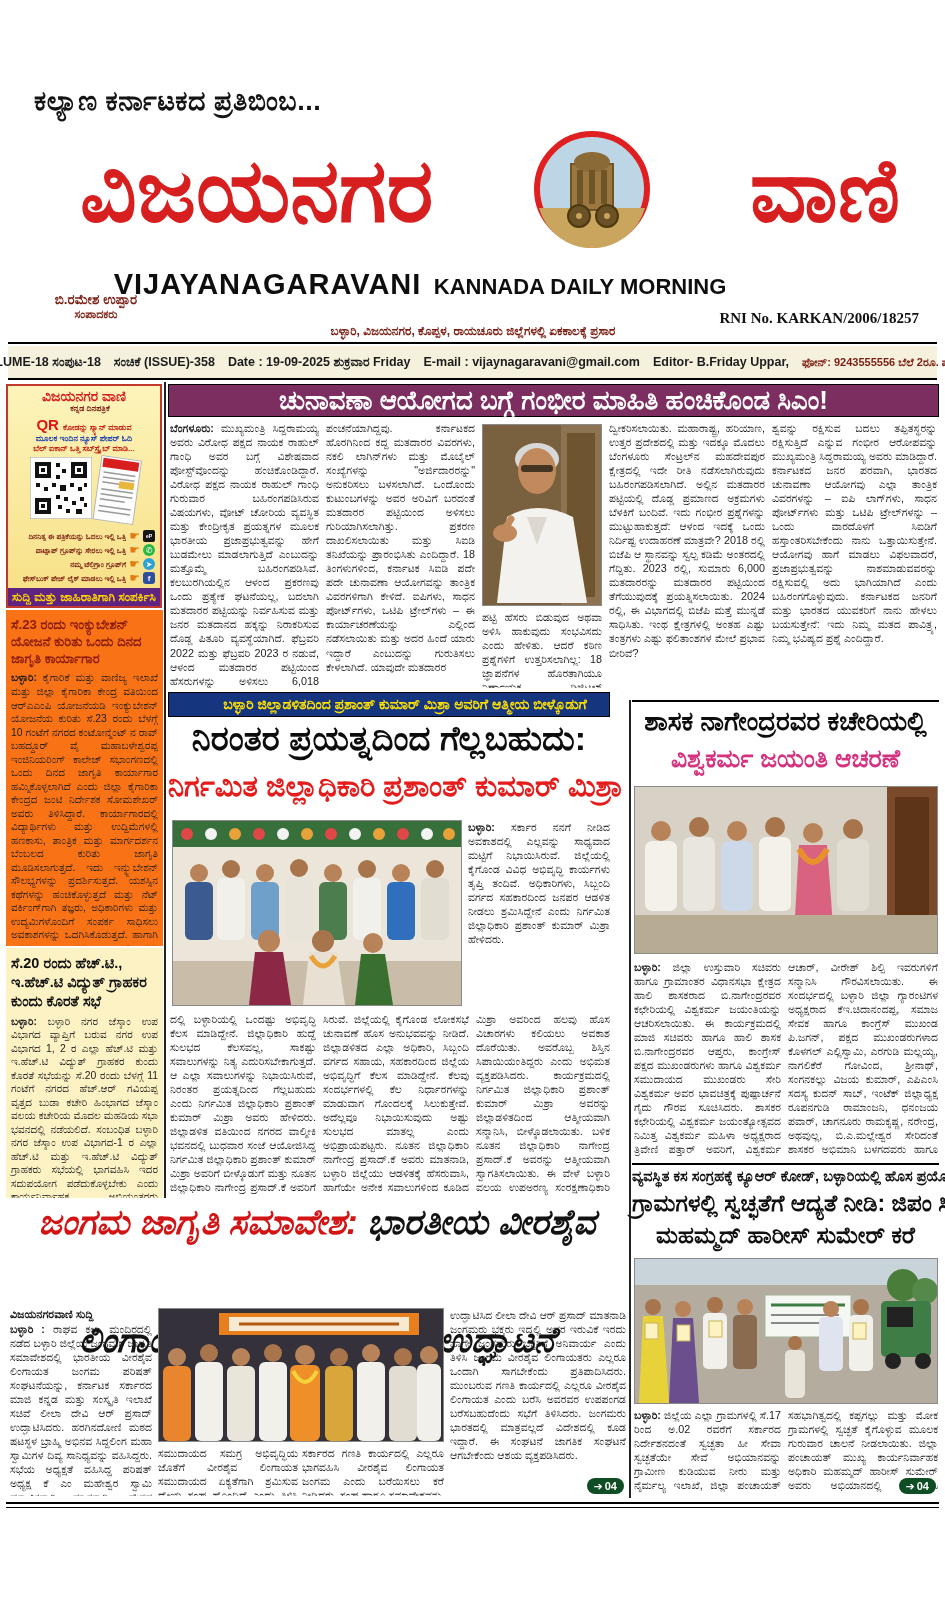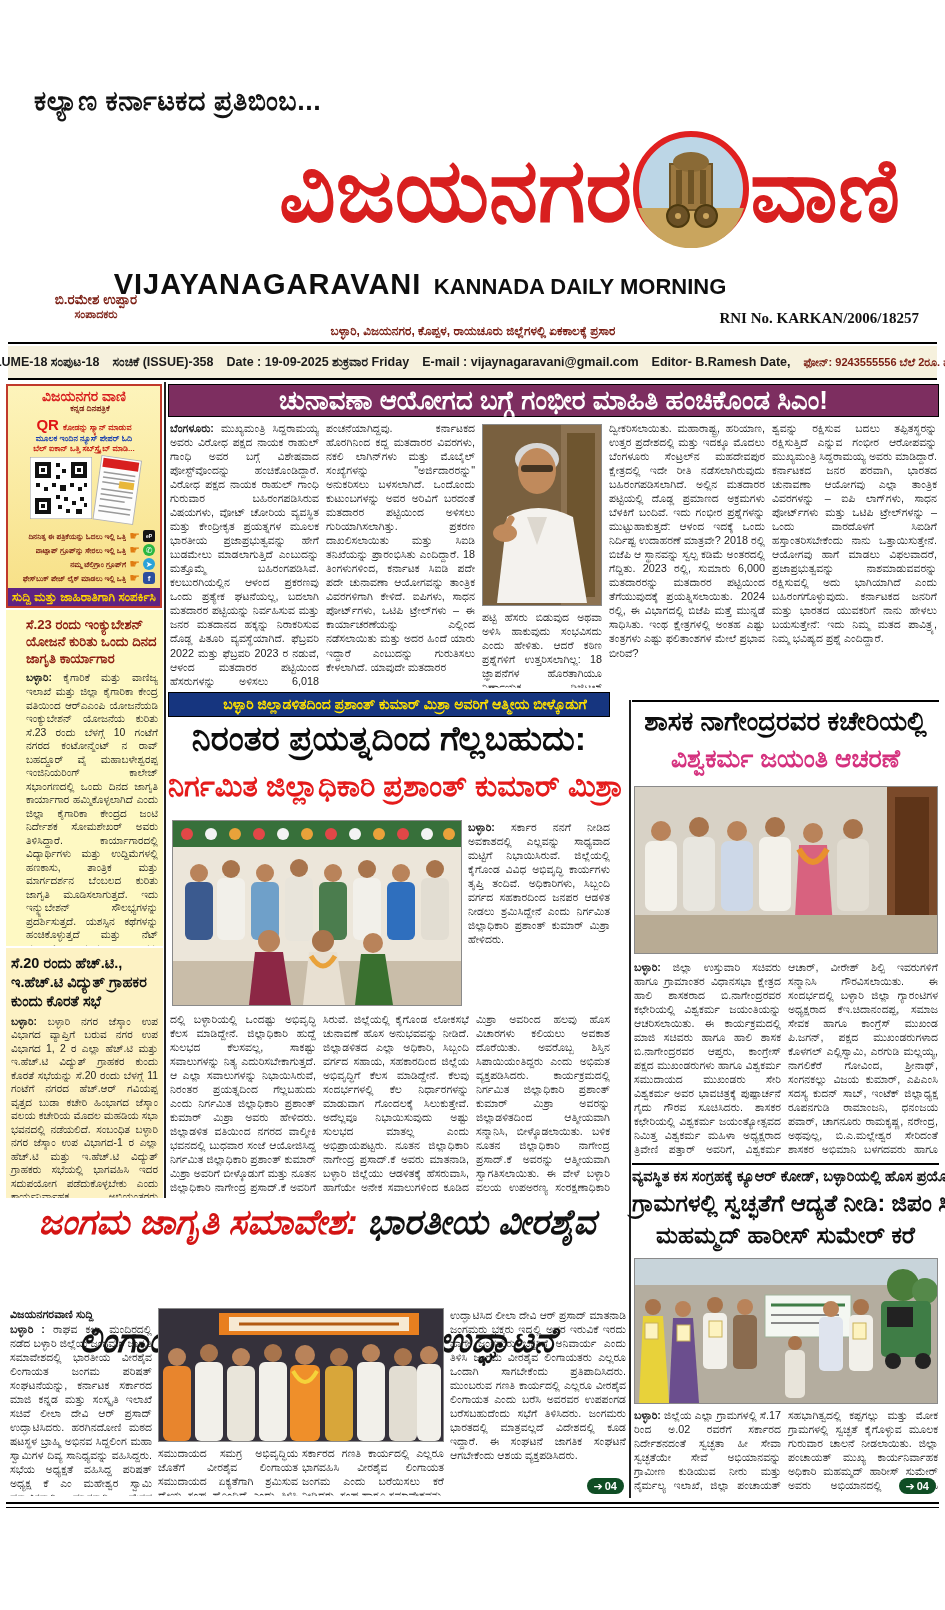--- a/index.html
+++ b/index.html
@@ -3,21 +3,21 @@
 <meta charset="utf-8">
 <style>
   html,body{margin:0;padding:0;background:#e8e8e8;}
   #page{position:relative;width:945px;height:1610px;background:#ffffff;margin:0 auto;
         font-family:"Liberation Sans","DejaVu Sans",sans-serif;color:#1c1c1c;overflow:hidden;}
   .abs{position:absolute;}
   .bodytxt{font-size:10.8px;line-height:1.3;text-align:justify;overflow:hidden;color:#1d1d1d;}
   .dateline{font-weight:800;}
   
   .tagline{left:34px;top:86px;font-size:27px;font-weight:800;color:#141414;letter-spacing:.5px;}
-  .masthead-row{left:80px;top:116px;width:820px;height:150px;display:flex;align-items:center;justify-content:flex-end;gap:0;}
+  .masthead-row{left:80px;top:116px;width:820px;height:150px;display:flex;align-items:center;justify-content:space-between;gap:0;}
   .mast-word{font-size:88px;line-height:1;color:#d81f1f;font-weight:800;white-space:nowrap;}
   .english-line{left:60px;top:268px;width:720px;text-align:center;white-space:nowrap;}
   .eng-main{font-size:29px;font-weight:900;letter-spacing:1px;color:#0e0e0e;}
   .eng-sub{font-size:22px;font-weight:700;color:#0e0e0e;margin-left:8px;}
   .editor-block{left:28px;top:292px;width:136px;text-align:center;color:#7a1d12;}
   .editor-name{font-size:13.5px;font-weight:800;}
   .editor-role{font-size:11px;font-weight:700;}
   .coverage{left:238px;top:324px;width:470px;text-align:center;color:#7a1d12;font-weight:700;font-size:12px;}
   .rni{right:26px;top:310px;font-family:"Liberation Serif",serif;font-weight:700;font-size:15px;color:#111;}
   .rule-top{left:8px;width:929px;top:342px;height:2px;background:#000;}
@@ -44,21 +44,21 @@
   .ico-epaper{background:#151515;border-radius:2px;font-size:5px;}
   .ico-wa{background:#2bb741;border-radius:50%;}
   .ico-tg{background:#2ba3d8;border-radius:50%;}
   .ico-fb{background:#2d4f9e;}
   .ad-footer{background:#5f2382;margin-top:3px;padding:2px 0 3px 0;}
   .ad-footer .l1{color:#ffd400;font-size:12px;font-weight:800;}
   .ad-footer .l2{color:#ffffff;font-size:13px;font-weight:800;}
   
   .side-art{box-sizing:border-box;padding:6px 5px;overflow:hidden;}
   .side-art .h{font-weight:800;line-height:1.3;margin-bottom:4px;}
-  .art1{left:6px;top:610px;width:157px;height:336px;background:#fef9c3;padding-left:20px;}
+  .art1{left:6px;top:610px;width:157px;height:336px;background:#f97316;}
   .art1 .h{color:#8c1b10;font-size:13.2px;}
   .art2{left:6px;top:948px;width:157px;height:250px;background:#fdf2c4;}
   .art2 .h{color:#101010;font-size:14.5px;}
   .side-art .b{font-size:10.4px;line-height:1.3;text-align:justify;}
   
   .lead-band{left:168px;top:384px;width:771px;height:33px;background:#7d2e60;border:1px solid #000;box-sizing:border-box;
              color:#fff;display:flex;align-items:center;justify-content:center;font-size:26px;font-weight:800;white-space:nowrap;}
   .photo{border:1px solid #8a8a8a;box-sizing:border-box;overflow:hidden;background:#ccc;}
   
   .kicker{left:168px;top:692px;width:442px;height:25px;background:#16357f;border:1px solid #000;box-sizing:border-box;
@@ -118,21 +118,21 @@
 
   <div class="abs coverage">ಬಳ್ಳಾರಿ, ವಿಜಯನಗರ, ಕೊಪ್ಪಳ, ರಾಯಚೂರು ಜಿಲ್ಲೆಗಳಲ್ಲಿ ಏಕಕಾಲಕ್ಕೆ ಪ್ರಸಾರ</div>
   <div class="abs rni">RNI No. KARKAN/2006/18257</div>
   <div class="abs rule-top"></div>
 
   <div class="abs infobar">
     <span>VOLUME-18 ಸಂಪುಟ-18</span>
     <span>ಸಂಚಿಕೆ (ISSUE)-358</span>
     <span>Date : 19-09-2025 ಶುಕ್ರವಾರ Friday</span>
     <span>E-mail : vijaynagaravani@gmail.com</span>
-    <span>Editor- B.Ramesh Date,</span>
+    <span>Editor- B.Friday Uppar,</span>
     <span class="tail">ಫೋನ್: 9243555556  ಬೆಲೆ 2ರೂ.  ಪುಟ-4</span>
   </div>
 
   <div class="abs v-sep" style="left:164px;top:382px;height:816px;"></div>
   <div class="abs v-sep" style="left:629px;top:700px;height:798px;"></div>
 
   <div class="abs ad-box">
     <div class="ad-logo">ವಿಜಯನಗರ ವಾಣಿ</div>
     <div class="ad-logo-sub">ಕನ್ನಡ ದಿನಪತ್ರಿಕೆ</div>
     <div class="ad-line c-red"><span class="qr-big">QR </span><span>ಕೋಡನ್ನು ಸ್ಕ್ಯಾನ್ ಮಾಡುವ</span></div>

